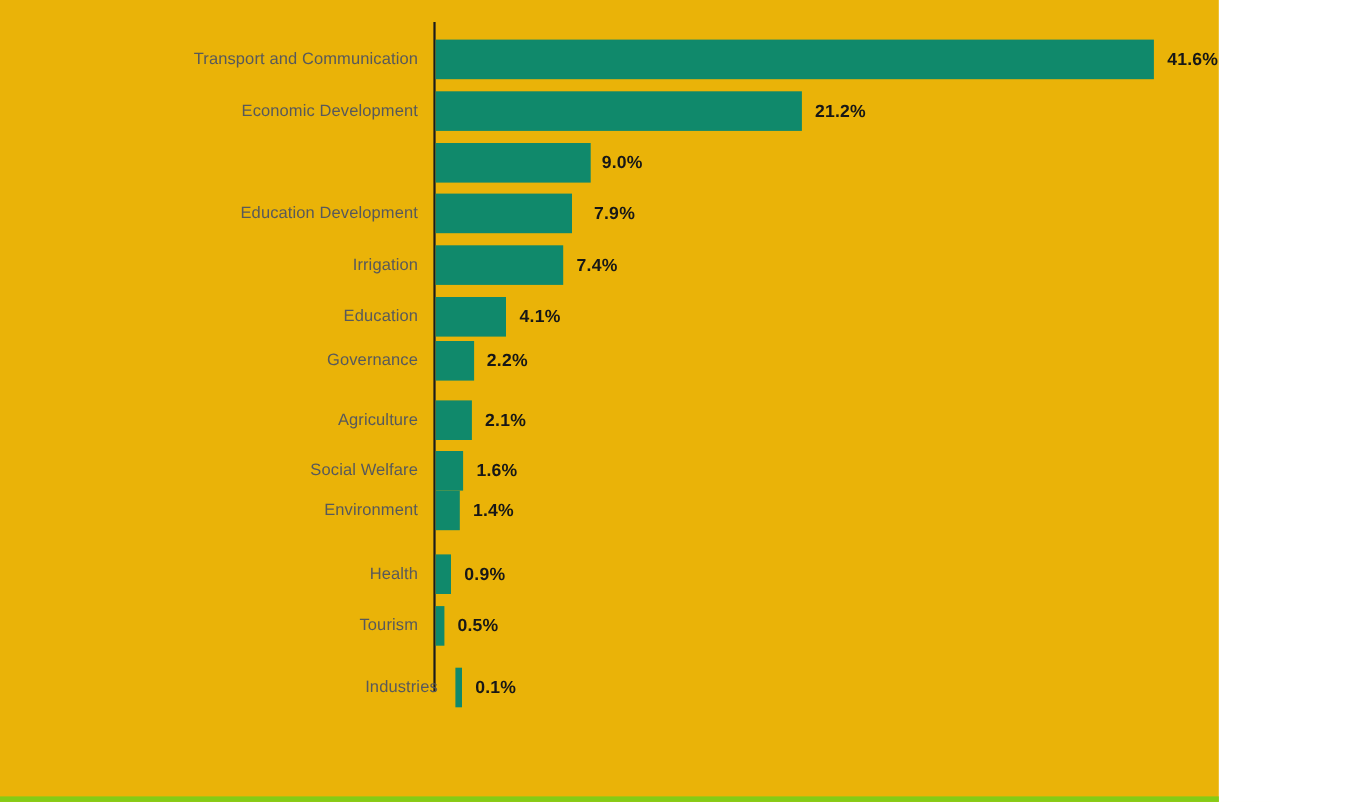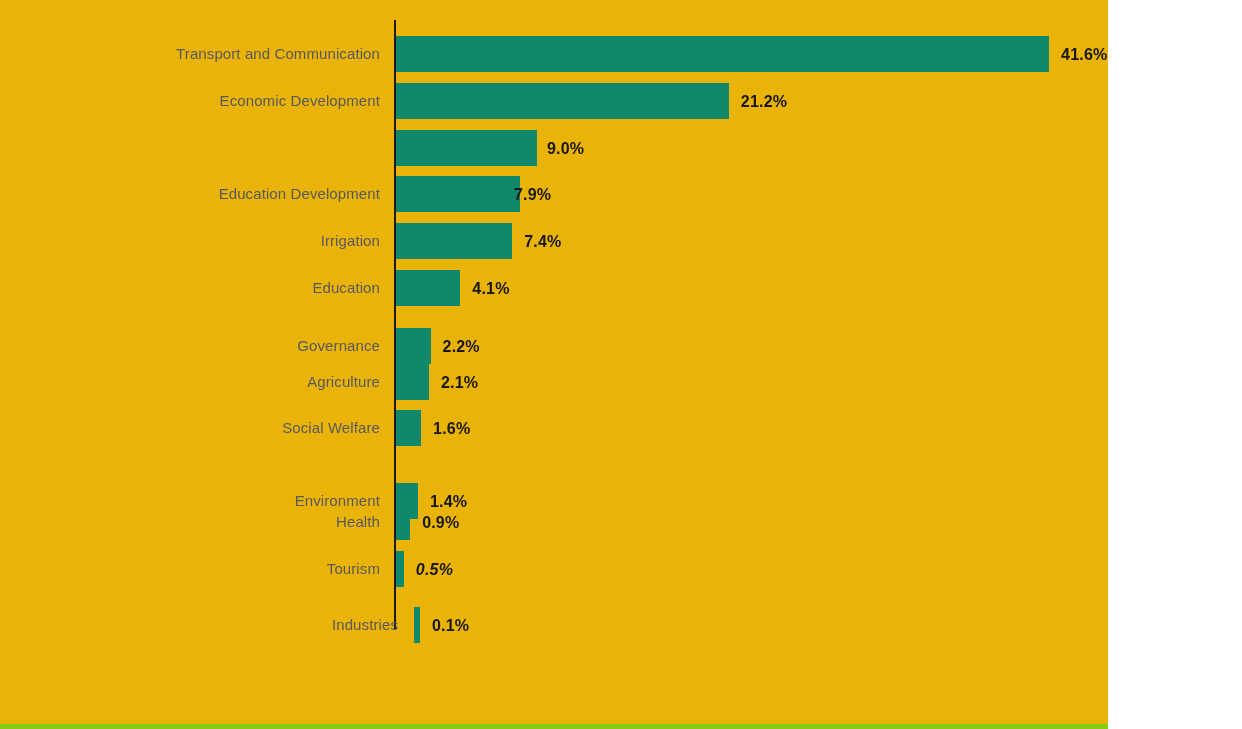--- a/index.html
+++ b/index.html
@@ -105,61 +105,61 @@
           <div class="bar" style="width: 332.84px; background: rgb(16, 137, 107);"></div>
           <span class="value-label" style="left: 740.84px;">21.2%</span>
         </div>
         <div class="bar-row" style="top: 129.6px;">
           <div class="bar" style="width: 141.3px; background: rgb(16, 137, 107);"></div>
           <span class="value-label" style="left: 547px;">9.0%</span>
         </div>
         <div class="bar-row" style="top: 176.4px;">
           <span class="cat-label">Education Development</span>
           <div class="bar" style="width: 124.03px; background: rgb(16, 137, 107);"></div>
-          <span class="value-label" style="left: 514px;">7.9%</span>
+          <span class="value-label" style="left: 540px;">7.9%</span>
         </div>
         <div class="bar-row" style="top: 223.2px;">
           <span class="cat-label">Irrigation</span>
           <div class="bar" style="width: 116.18px; background: rgb(16, 137, 107);"></div>
           <span class="value-label" style="left: 524.18px;">7.4%</span>
         </div>
         <div class="bar-row" style="top: 270px;">
           <span class="cat-label">Education</span>
           <div class="bar" style="width: 64.37px; background: rgb(16, 137, 107);"></div>
           <span class="value-label" style="left: 472.37px;">4.1%</span>
         </div>
-        <div class="bar-row" style="top: 328px;">
+        <div class="bar-row" style="top: 310px;">
           <span class="cat-label">Governance</span>
           <div class="bar" style="width: 34.54px; background: rgb(16, 137, 107);"></div>
           <span class="value-label" style="left: 442.54px;">2.2%</span>
         </div>
         <div class="bar-row" style="top: 363.6px;">
           <span class="cat-label">Agriculture</span>
           <div class="bar" style="width: 32.97px; background: rgb(16, 137, 107);"></div>
           <span class="value-label" style="left: 440.97px;">2.1%</span>
         </div>
         <div class="bar-row" style="top: 410.4px;">
           <span class="cat-label">Social Welfare</span>
           <div class="bar" style="width: 25.12px; background: rgb(16, 137, 107);"></div>
           <span class="value-label" style="left: 433.12px;">1.6%</span>
         </div>
-        <div class="bar-row" style="top: 483px;">
+        <div class="bar-row" style="top: 446px;">
           <span class="cat-label">Environment</span>
           <div class="bar" style="width: 21.98px; background: rgb(16, 137, 107);"></div>
           <span class="value-label" style="left: 429.98px;">1.4%</span>
         </div>
         <div class="bar-row" style="top: 504px;">
           <span class="cat-label">Health</span>
           <div class="bar" style="width: 14.13px; background: rgb(16, 137, 107);"></div>
           <span class="value-label" style="left: 422.13px;">0.9%</span>
         </div>
         <div class="bar-row" style="top: 550.8px;">
           <span class="cat-label">Tourism</span>
           <div class="bar" style="width: 7.85px; background: rgb(16, 137, 107);"></div>
-          <span class="value-label" style="left: 415.85px; font-style: italic;">0.5%</span>
+          <span class="value-label" style="left: 415.85px;">0.5%</span>
         </div>
         <div class="bar-row" style="top: 607px; margin-left: 18px;">
           <span class="cat-label">Industries</span>
           <div class="bar" style="width: 6px; background: rgb(16, 137, 107);"></div>
           <span class="value-label" style="left: 414px;">0.1%</span>
         </div>
       </div>
   </div>
 </div>
 

